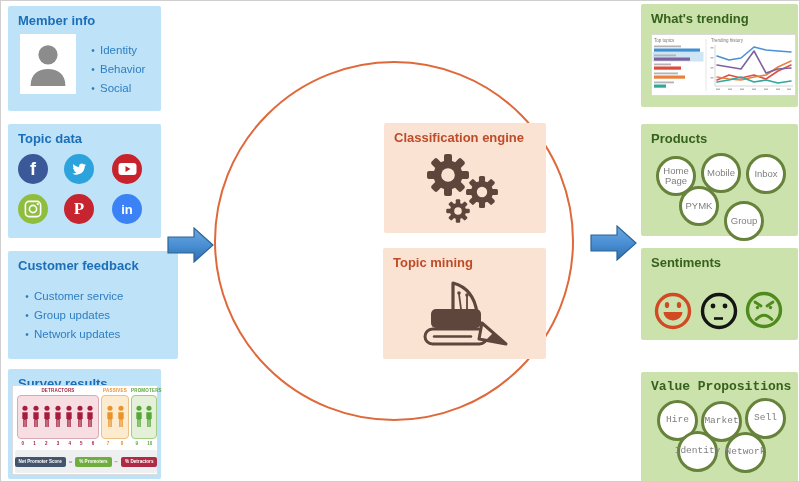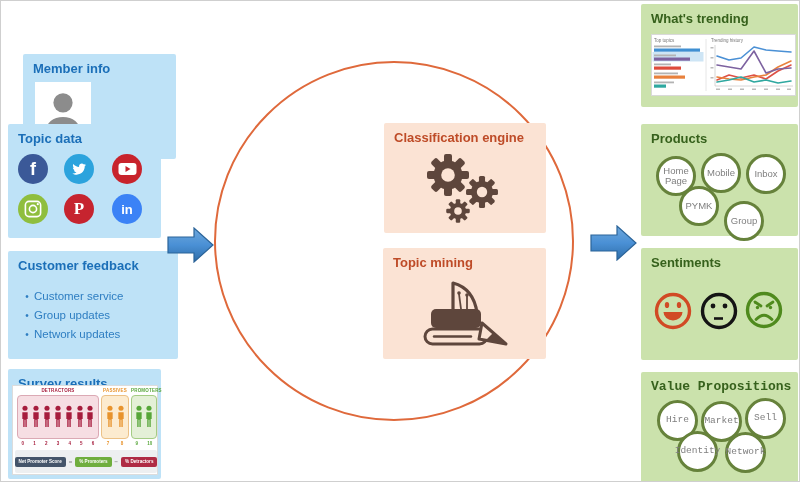--- a/index.html
+++ b/index.html
@@ -37,27 +37,32 @@
     border-radius:2px;display:flex;align-items:center;justify-content:center;gap:3px;}
   .badge{color:#fff;font-size:4.6px;font-weight:bold;padding:2.5px 4px;border-radius:2px;white-space:nowrap;}
   .op{color:#8A8A8A;font-size:6px;font-weight:bold;}
   svg{display:block;}
 </style>
 </head>
 <body>
 
 <div id="canvas">
 
-  <div class="panel panel-blue" style="left:22px;top:5px;width:153px;height:105px;margin-top:48px;">
+  <div class="panel panel-blue" style="left:7px;top:5px;width:153px;height:105px;">
     <div class="panel-title t-blue">Member info</div>
     <div class="white-tile" style="left:12px;top:28px;width:56px;height:60px;">
       <svg width="44" height="46" viewBox="0 0 48 50">
         <circle cx="24" cy="15" r="10.5" fill="#8C8C8C"></circle>
         <path d="M5,49 c0,-13 8.5,-18.5 19,-18.5 c10.5,0 19,5.5 19,18.5 z" fill="#8C8C8C"></path>
       </svg>
+    </div>
+    <div class="bullets" style="left:78px;top:35px;">
+      <div class="row"><span class="dot">•</span><span>Identity</span></div>
+      <div class="row"><span class="dot">•</span><span>Behavior</span></div>
+      <div class="row"><span class="dot">•</span><span>Social</span></div>
     </div>
   </div>
 
   <div class="panel panel-blue" style="left:7px;top:123px;width:153px;height:114px;">
     <div class="panel-title t-blue">Topic data</div>
     <div class="social-circle" style="left:10px;top:30px;background:#3B5998;font-size:18px;">f</div>
     <div class="social-circle" style="left:56px;top:30px;background:#2CA3DD;">
       <svg width="18" height="16" viewBox="0 0 20 18">
           <path fill="#fff" d="M18,4.3c-0.6,0.3-1.2,0.44-1.8,0.52c0.65-0.4,1.1-1,1.33-1.72c-0.6,0.36-1.28,0.62-2,0.76C14.9,3.2,14.1,2.8,13.2,2.8c-1.75,0-3.16,1.42-3.16,3.16c0,0.25,0.03,0.49,0.08,0.72C7.5,6.55,5.2,5.3,3.6,3.4C3.33,3.87,3.17,4.4,3.17,5c0,1.1,0.56,2.06,1.4,2.63C4.06,7.6,3.57,7.47,3.14,7.23v0.04c0,1.53,1.09,2.8,2.54,3.1c-0.27,0.07-0.55,0.11-0.84,0.11c-0.2,0-0.4-0.02-0.6-0.06c0.41,1.26,1.57,2.17,2.96,2.2c-1.08,0.85-2.45,1.35-3.94,1.35c-0.26,0-0.51-0.01-0.76-0.04c1.4,0.9,3.08,1.43,4.88,1.43c5.86,0,9.06-4.86,9.06-9.07l-0.01-0.41C16.98,5.5,17.56,4.95,18,4.3z"></path>
         </svg>
@@ -300,21 +305,21 @@
         <span>Inbox</span>
       </div>
     <div class="bubble" style="left:38px;top:62px;width:40px;height:40px;">
         <span>PYMK</span>
       </div>
     <div class="bubble" style="left:83px;top:64px;width:40px;height:40px;margin-top:13px;">
         <span>Group</span>
       </div>
   </div>
 
-  <div class="panel panel-green" style="left:640px;top:247px;width:157px;height:112px;">
+  <div class="panel panel-green" style="left:640px;top:247px;width:157px;height:92px;">
     <div class="panel-title t-green">Sentiments</div>
     <svg style="position:absolute;left:11px;top:42px;" width="42" height="42" viewBox="-21 -21 42 42">
       <circle r="16.5" fill="none" stroke="#D14A24" stroke-width="3.4"></circle>
       <ellipse cx="-6" cy="-6" rx="2.2" ry="3.1" fill="#D14A24"></ellipse>
       <ellipse cx="6" cy="-6" rx="2.2" ry="3.1" fill="#D14A24"></ellipse>
       <path d="M-9.5,1 A9.5,8.5 0 0 0 9.5,1 Z" fill="#D14A24"></path>
     </svg>
     <svg style="position:absolute;left:57px;top:42px;" width="42" height="42" viewBox="-21 -21 42 42">
       <circle r="16.5" fill="none" stroke="#141414" stroke-width="3.4"></circle>
       <circle cx="-6" cy="-5" r="2.4" fill="#141414"></circle>

